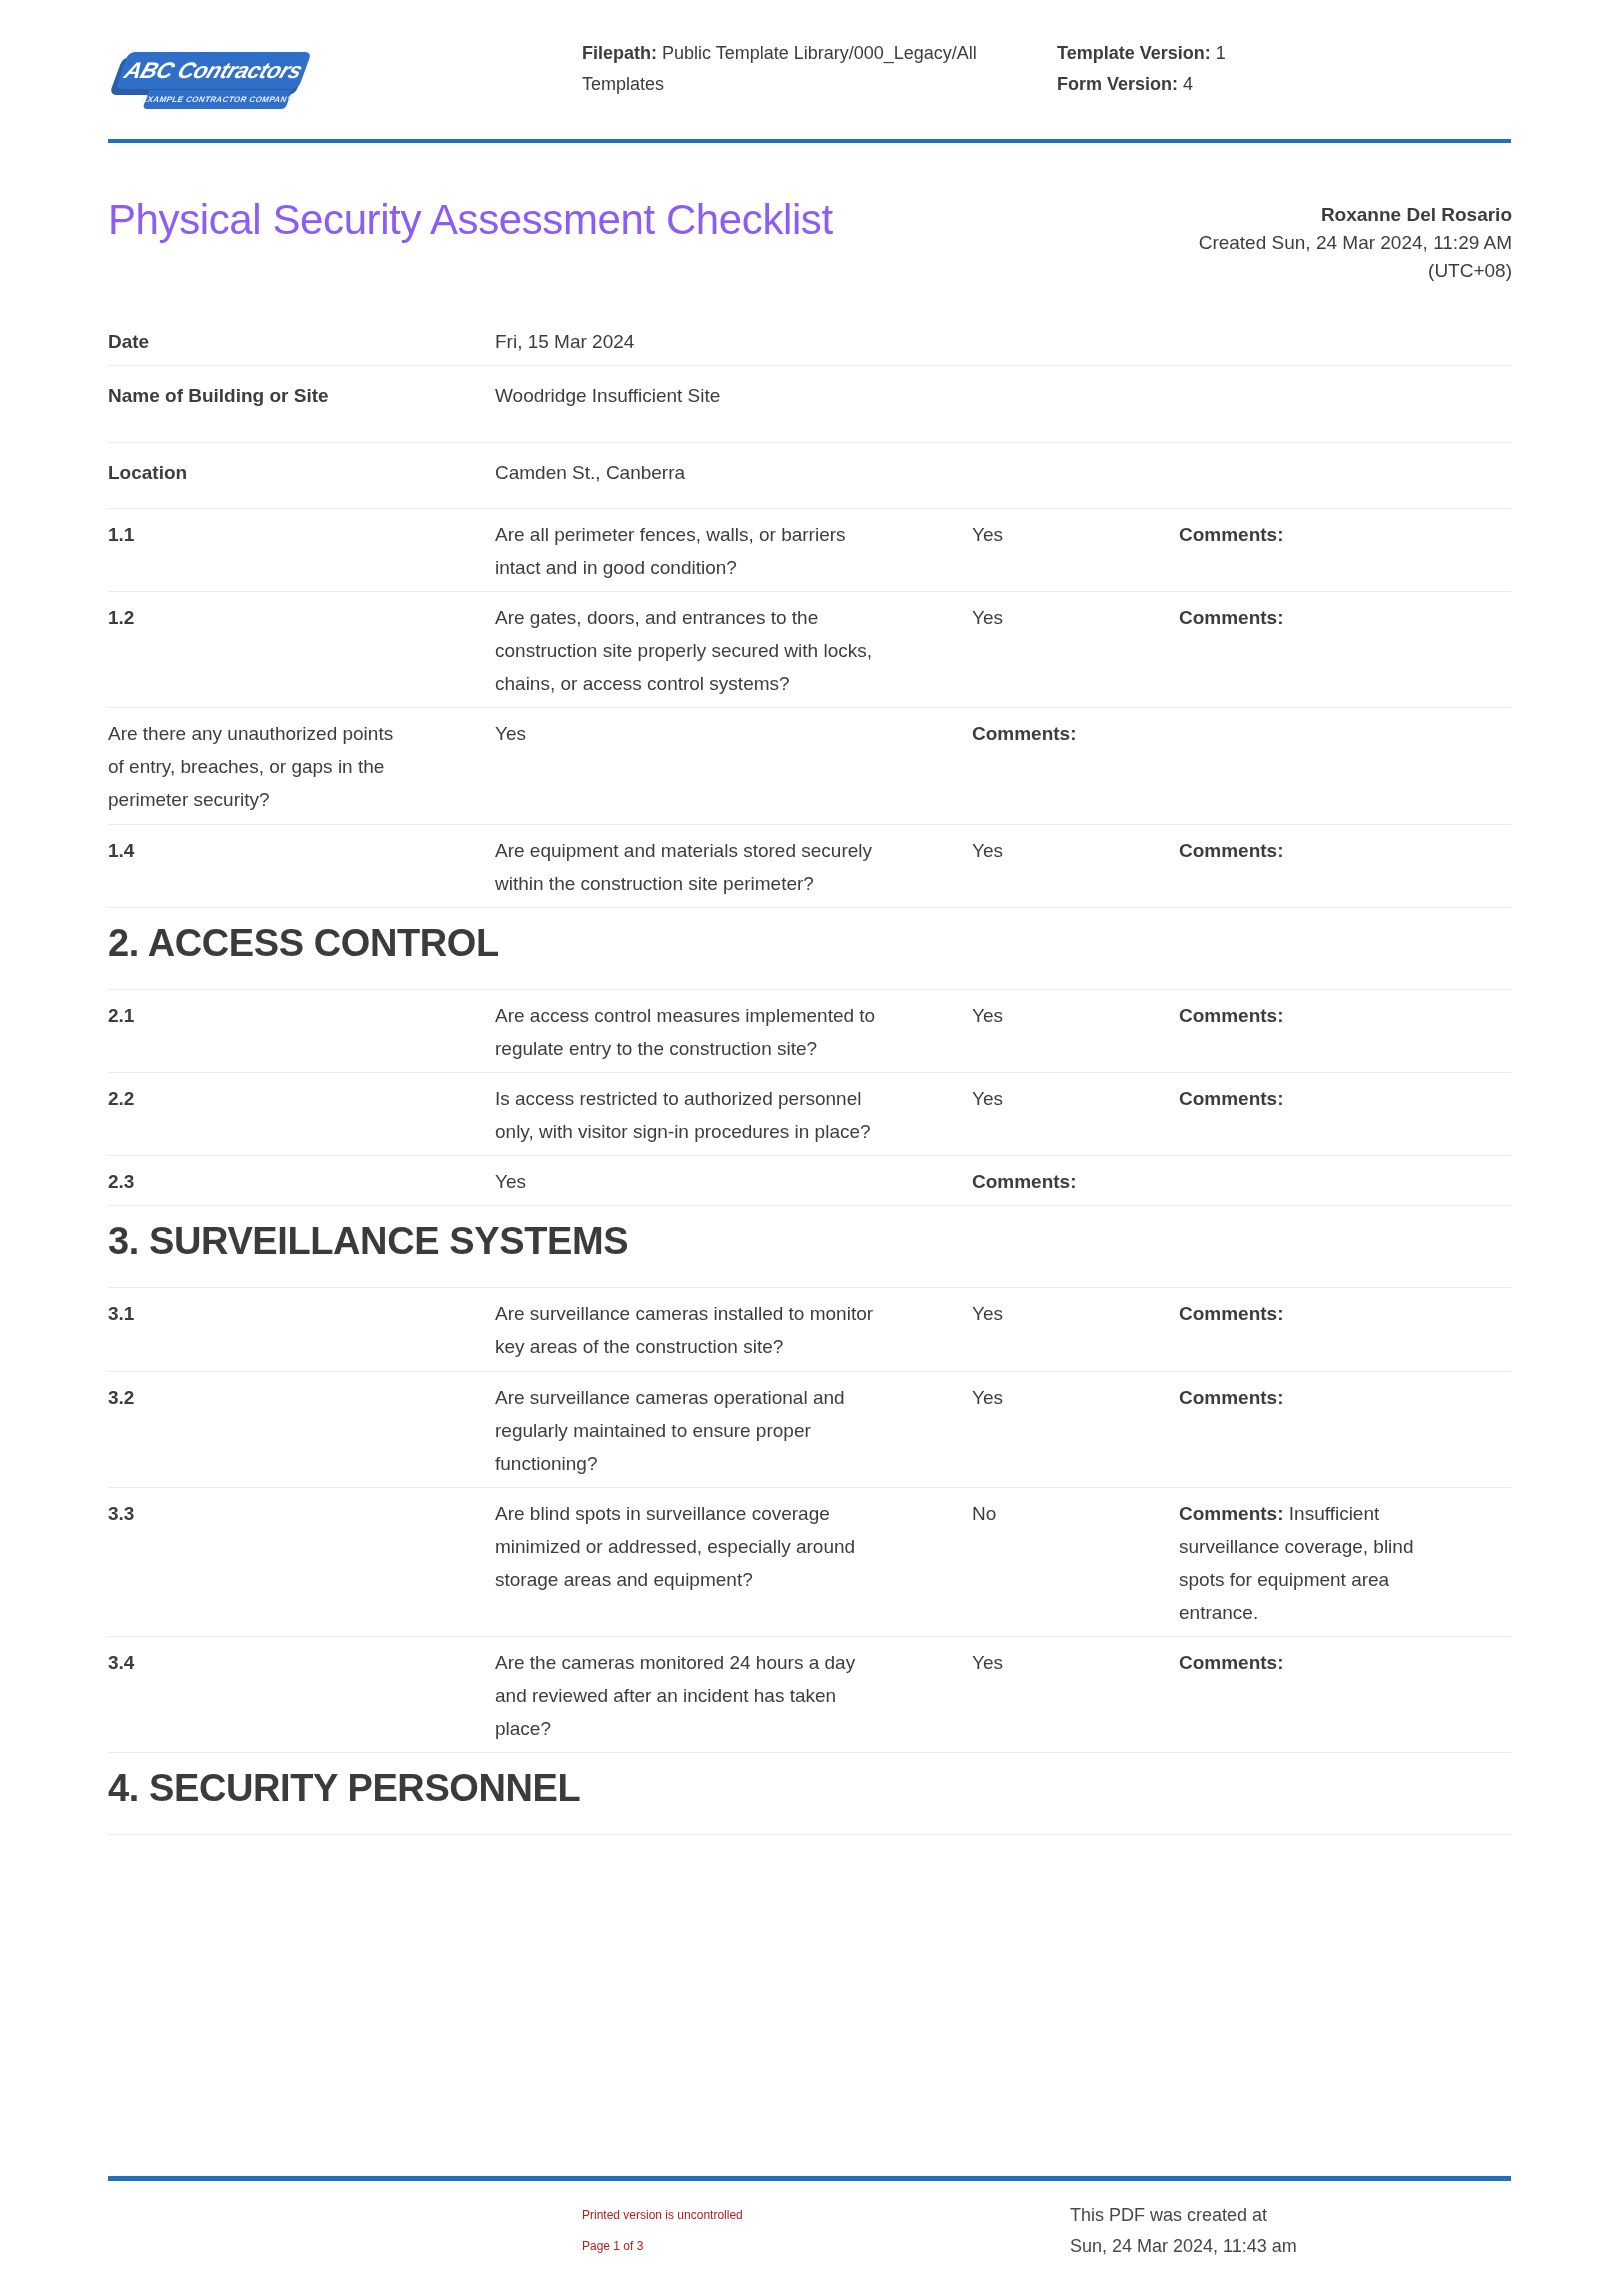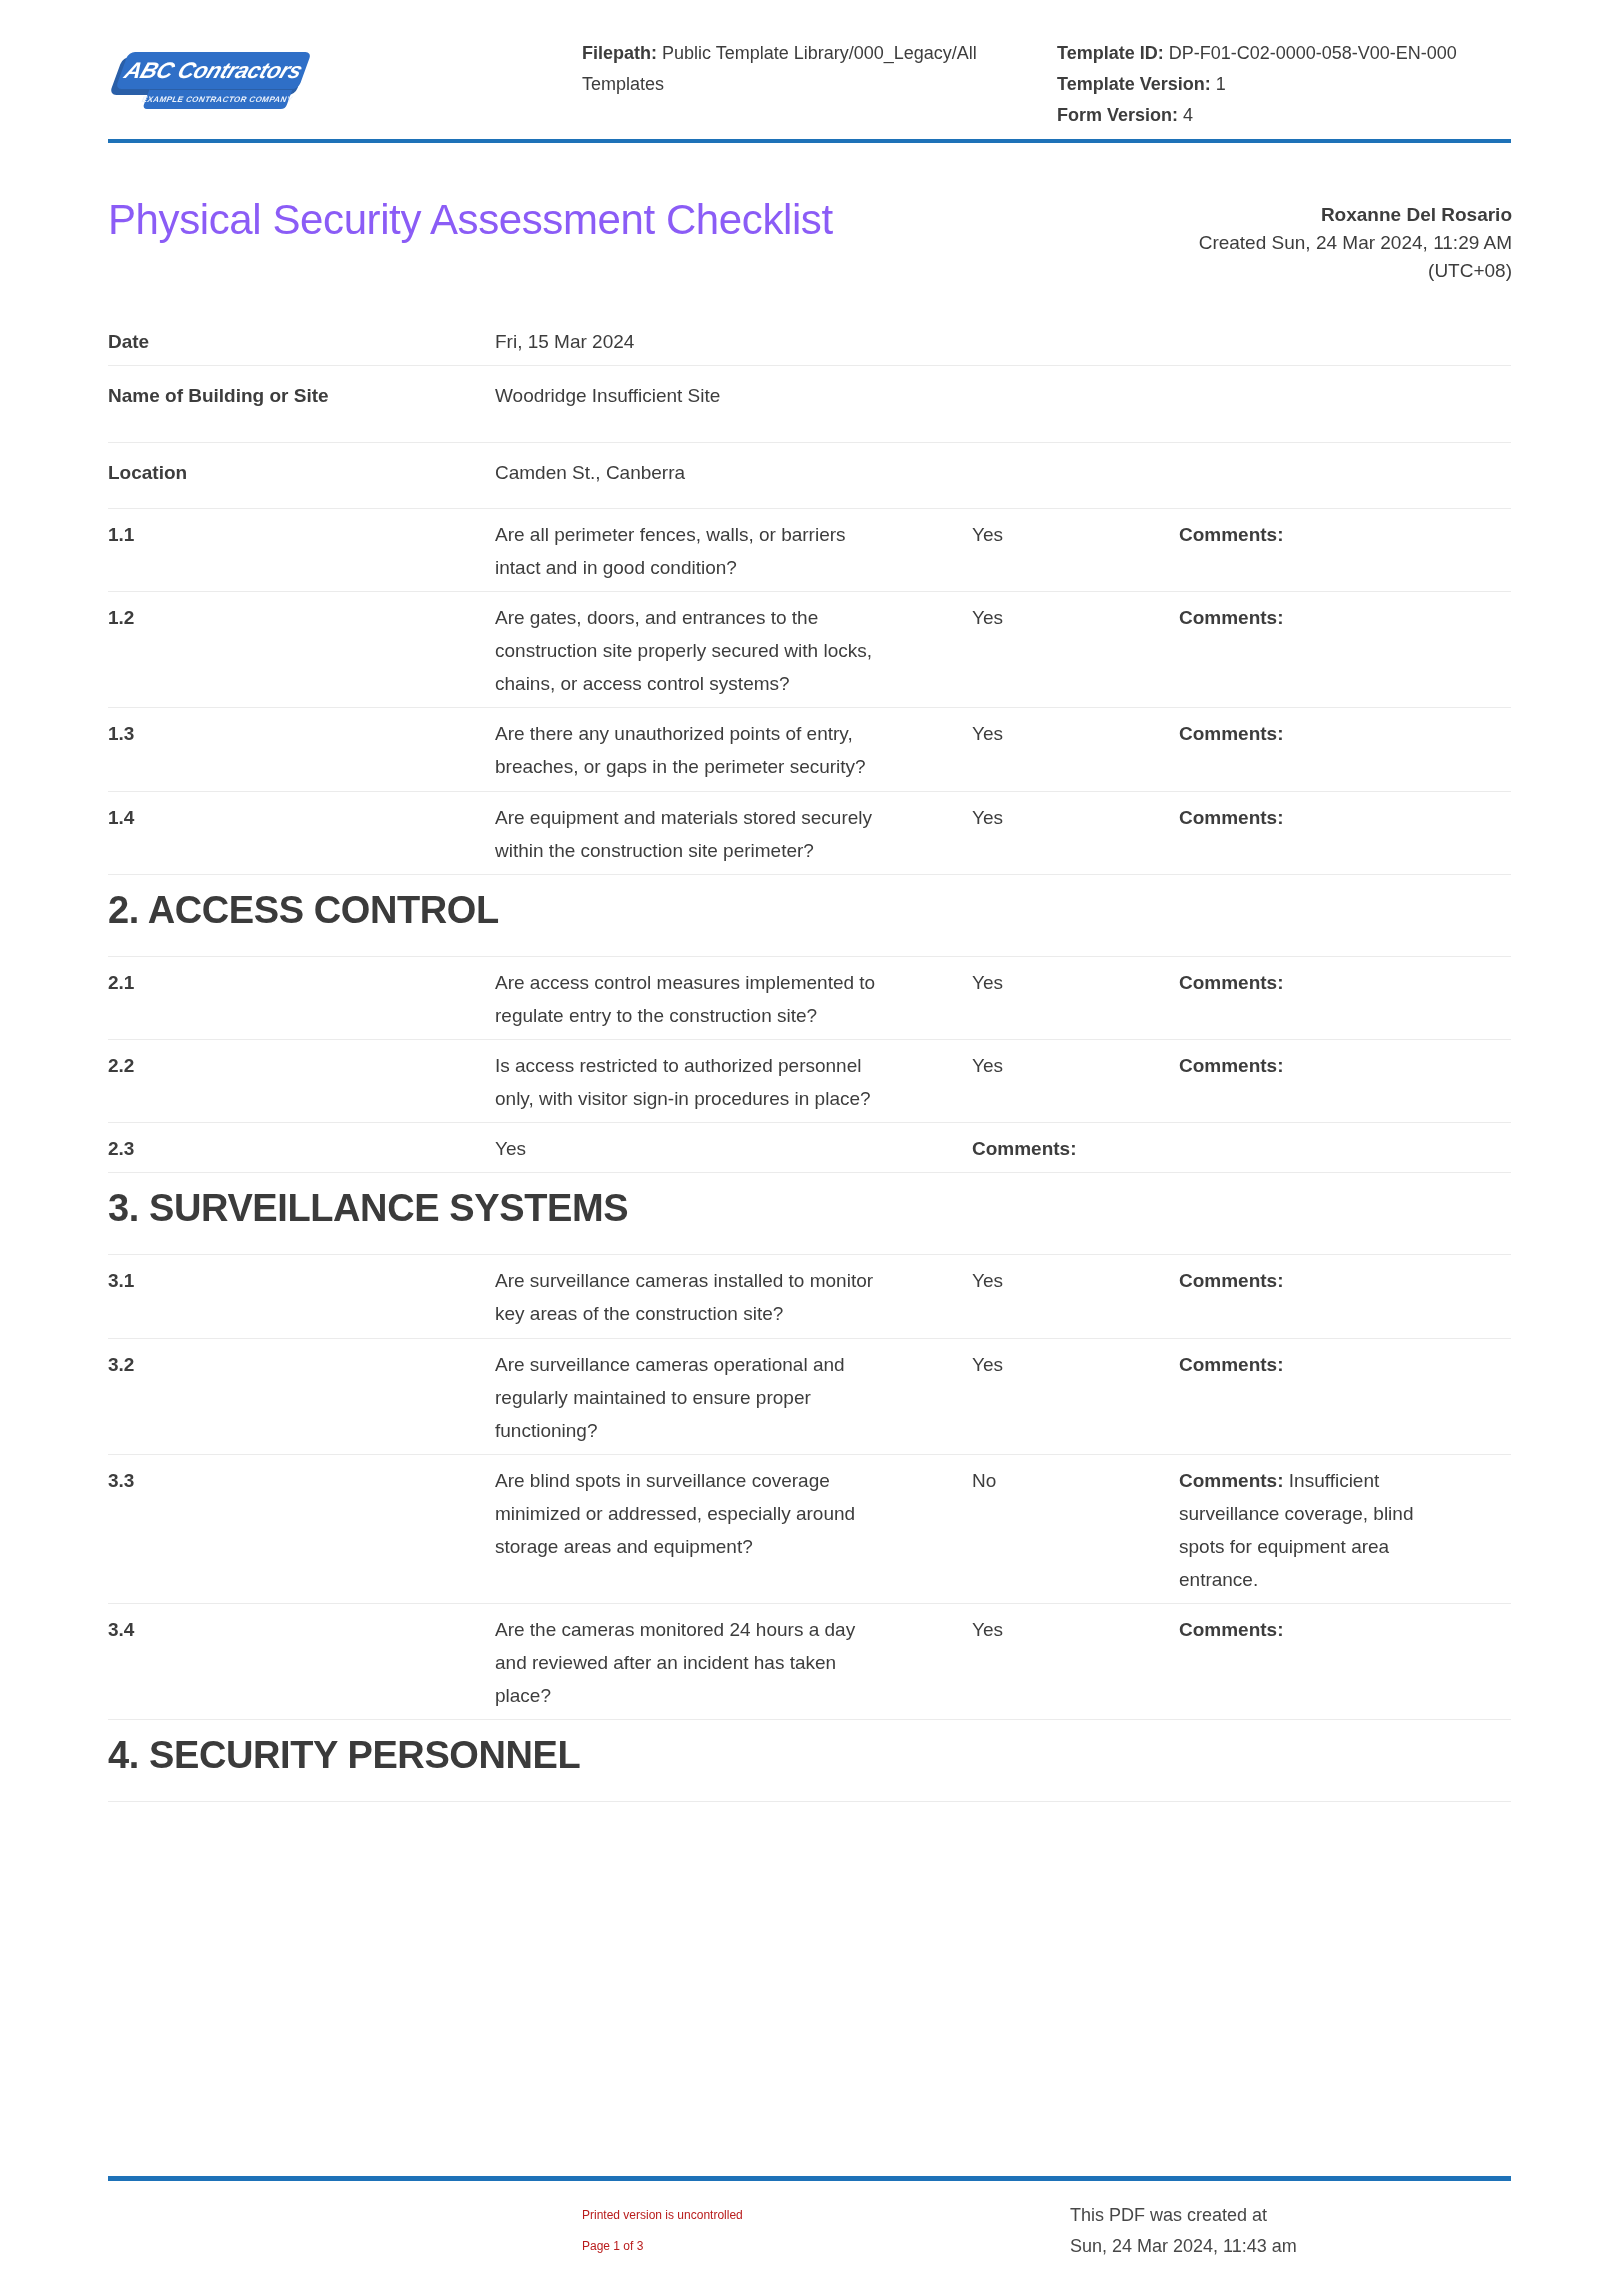--- a/index.html
+++ b/index.html
@@ -96,24 +96,20 @@
   </div>
 </div>
 
 <div class="hmeta-left">
   <span class="b">Filepath:</span>
   <span>Public Template Library/000_Legacy/All Templates</span>
 </div>
 
 <div class="hmeta-right">
   <div>
-    <span class="b">Template ID:</span>
-    <span>DP-F01-C02-0000-058-V00-EN-000</span>
-  </div>
-  <div>
     <span class="b">Template Version:</span>
     <span>1</span>
   </div>
   <div>
     <span class="b">Form Version:</span>
     <span>4</span>
   </div>
 </div>
 
 <div class="top-rule"></div>
@@ -148,21 +144,20 @@
         <div class="cell a">Yes</div>
         <div class="cell c"><span class="b">Comments:</span></div>
       </div>
       <div class="item-row">
         <div class="cell num">1.2</div>
         <div class="cell q">Are gates, doors, and entrances to the construction site properly secured with locks, chains, or access control systems?</div>
         <div class="cell a">Yes</div>
         <div class="cell c"><span class="b">Comments:</span></div>
       </div>
       <div class="item-row">
-        <div class="cell num">1.3</div>
         <div class="cell q">Are there any unauthorized points of entry, breaches, or gaps in the perimeter security?</div>
         <div class="cell a">Yes</div>
         <div class="cell c"><span class="b">Comments:</span></div>
       </div>
       <div class="item-row">
         <div class="cell num">1.4</div>
         <div class="cell q">Are equipment and materials stored securely within the construction site perimeter?</div>
         <div class="cell a">Yes</div>
         <div class="cell c"><span class="b">Comments:</span></div>
       </div>

